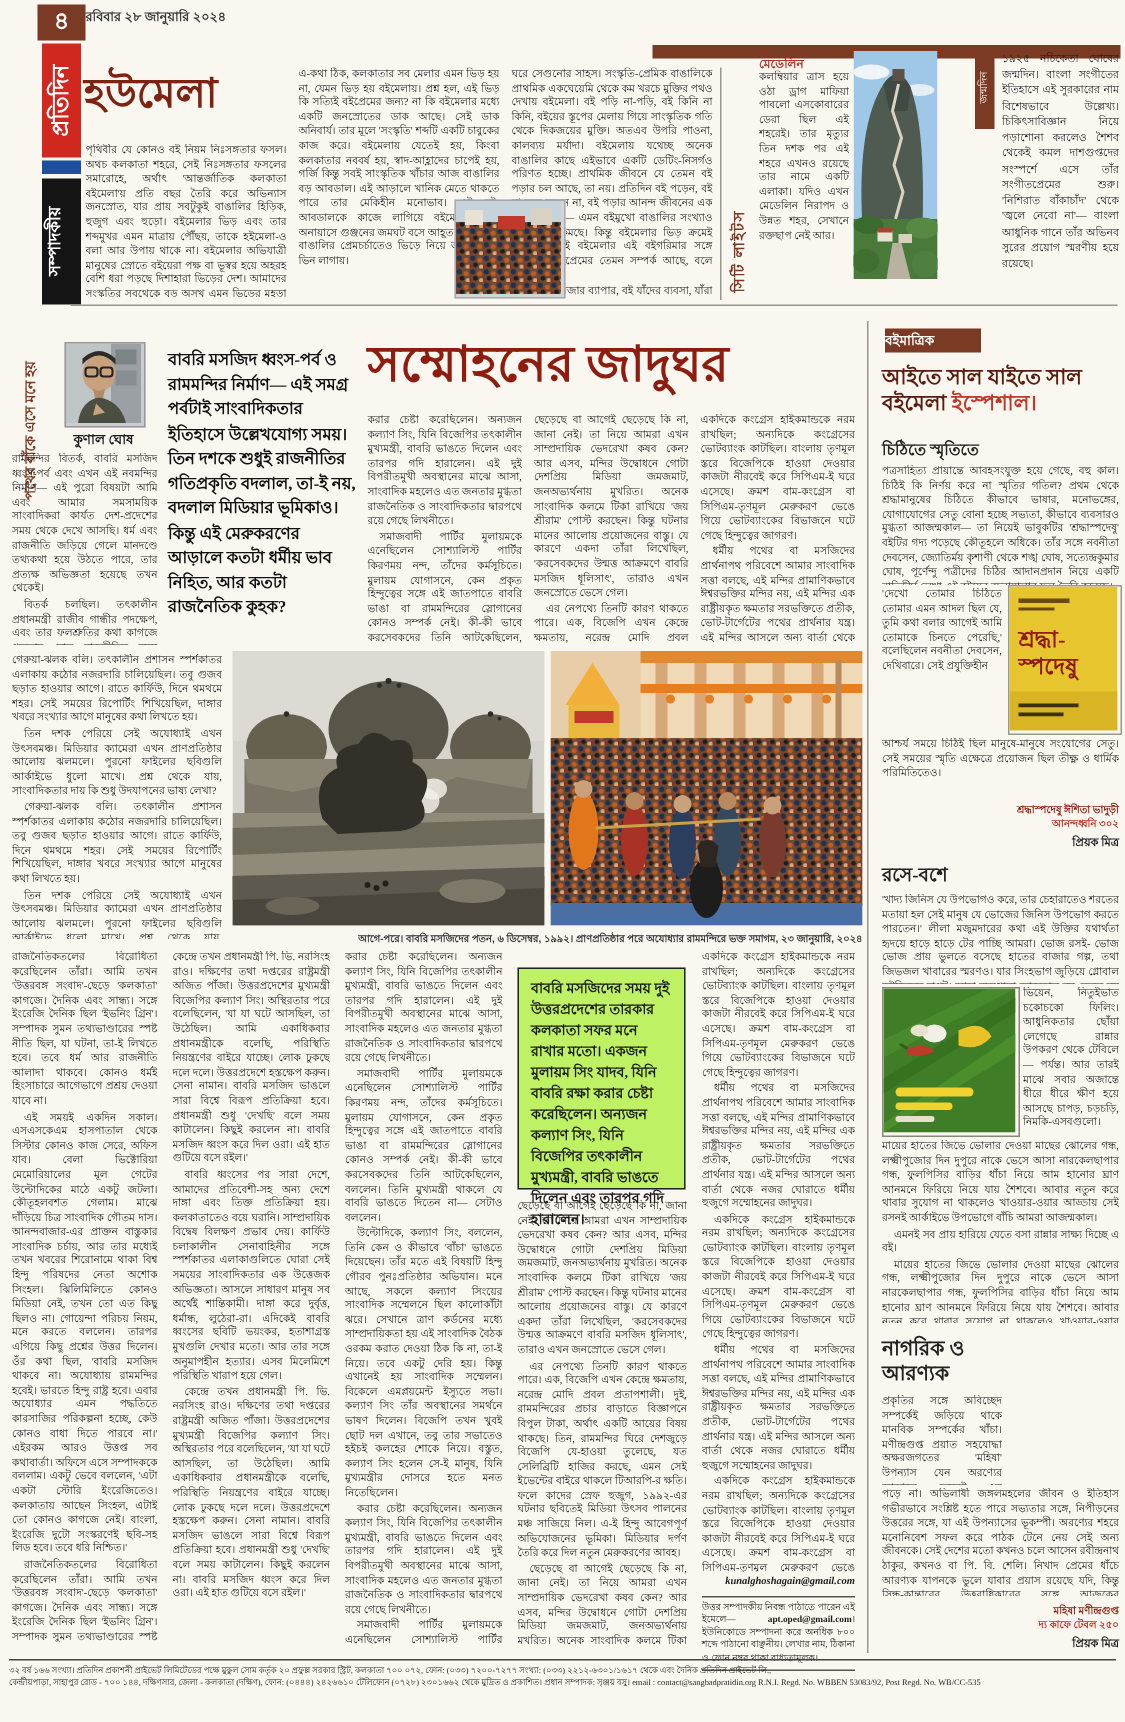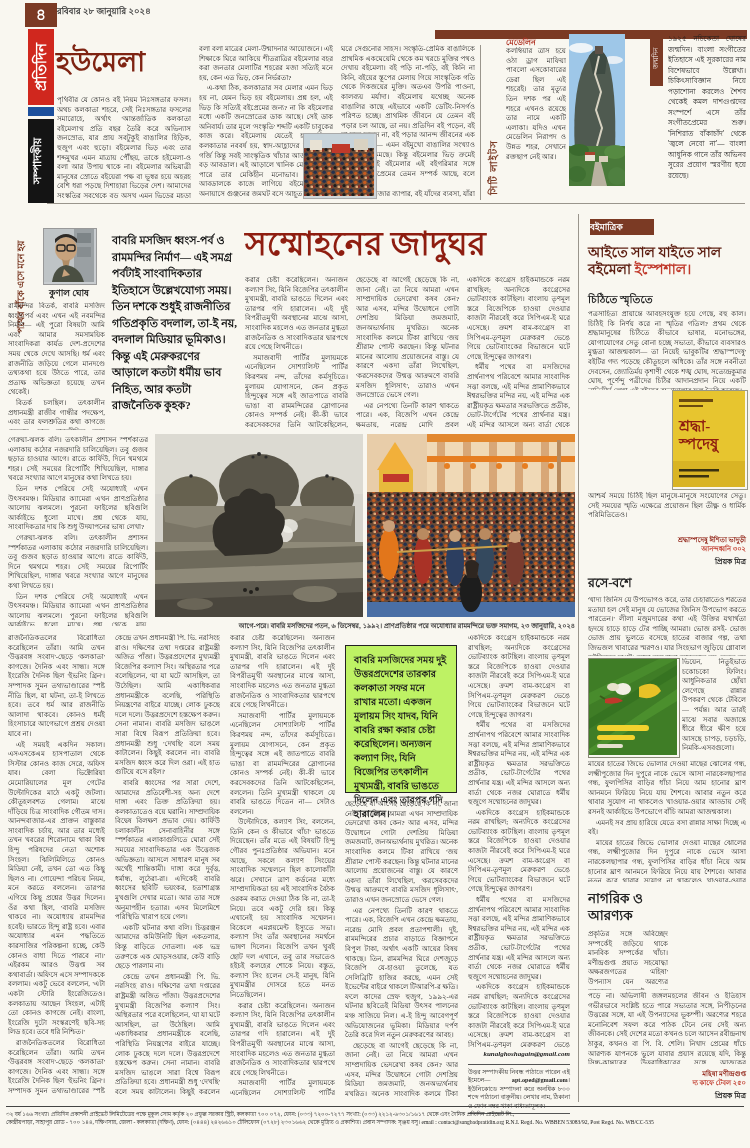--- a/index.html
+++ b/index.html
@@ -30,21 +30,20 @@
   <div class="abs vtext" style="left:28px;top:119px;width:26px;height:84px;background:#141414;color:#fff;font-weight:bold;font-size:11px;text-align:center;">সম্পাদকীয়</div>
 
   <div class="abs" style="left:57px;top:5px;font-size:8.5px;font-weight:bold;color:#3a3a3a;font-family:'Liberation Sans',sans-serif;">রবিবার ২৮ জানুয়ারি ২০২৪</div>
   <div class="abs" style="left:435px;top:30px;width:312px;height:9px;background:#7b3a24;"></div>
 
   <div class="abs maroon serifbold" style="left:56px;top:46px;font-size:27px;line-height:32px;color:#7e2312;">হউমেলা</div>
   <div class="abs col" style="left:57px;top:96px;width:134px;height:102px;">
       <p>পৃথিবীর যে কোনও বই নিয়ম নিঃসঙ্গতার ফসল। অথচ কলকাতা শহরে, সেই নিঃসঙ্গতার ফসলের সমারোহে, অর্থাৎ 'আন্তর্জাতিক কলকাতা বইমেলা'য় প্রতি বছর তৈরি করে অভিন্যাস জনস্রোত, যার প্রায় সবটুকুই বাঙালির হিড়িক, হুজুগ এবং হুড়ো। বইমেলার ভিড় এবং তার শব্দমুখর এমন মাত্রায় পৌঁছয়, তাকে হইমেলা-ও বলা আর উপায় থাকে না। বইমেলার অভিযাত্রী মানুষের স্রোতে বইয়েরা পক্ষ বা ভূস্বর হয়ে অহরহ বেশি ধরা পড়ছে দিশাহারা ভিড়ের দেশ। আমাদের সংস্কৃতির সবথেকে বড় অসুখ এমন ভিড়ের মহড়া ও মৌতাত। তা এত দূর ফর্মান্টই যে, সমাবক্সনে পারাবদ্ধতি-অর্জিত বাঙালির বইমেলার ভিড়ে আসতে</p>
     </div>
   <div class="abs col" style="left:199px;top:45px;width:134px;height:153px;">
-      <p>বলা বলা মাত্রের মেলা-উন্মাদনার আয়োজনে। এই শিক্ষাকে ঘিরে আকিয়ে শীতরাত্রির বইমেলার বহর করা জনতার মেলাটির শহরের মজা সত্যিই মনে হয়, কেন এত ভিড়, কেন নির্ভরতা?</p>
       <p>এ-কথা ঠিক, কলকাতার সব মেলার এমন ভিড় হয় না, যেমন ভিড় হয় বইমেলায়। প্রশ্ন হল, এই ভিড় কি সত্যিই বইপ্রেমের জন্য? না কি বইমেলার মধ্যে একটি জনস্রোতের ডাক আছে। সেই ডাক অনিবার্য। তার মূলে 'সংস্কৃতি' শব্দটি একটি চাবুকের কাজ করে। বইমেলায় যেতেই হয়, কিংবা কলকাতার নববর্ষ হয়, স্বাদ-আহ্লাদের চাপেই হয়, গর্জি কিন্তু সবই সাংস্কৃতিক খাঁচার আজ বাঙালির বড় আবডাল। এই আড়ালে খানিক মেতে থাকতে পারে তার মেকিহীন মনোভাব। এই বই-আবডালকে কাজে লাগিয়ে বইমেলায় বেশ অনায়াসে গুঞ্জনের জমঘট বসে আহূত হয়ে। পাশে বাঙালির প্রেমচর্চাতেও ভিড়ে নিয়ে জনসমাগমে ভিন লাগায়।</p>
     </div>
   <div class="abs col" style="left:341px;top:45px;width:134px;height:153px;">
       <p>ঘরে সেগুনোর সাহস। সংস্কৃতি-প্রেমিক বাঙালিকে প্রাথমিক একঘেয়েমি থেকে কম খরচে মুক্তির পথও দেখায় বইমেলা। বই পড়ি না-পড়ি, বই কিনি না কিনি, বইয়ের স্তূপের মেলায় গিয়ে সাংস্কৃতিক গতি থেকে দিকজয়ের মুক্তি। অতএব উপরি পাওনা, কালব্যয় মর্যাদা। বইমেলায় যথেচ্ছ অনেক বাঙালির কাছে এইভাবে একটি ডেটিং-নিসর্গও পরিণত হচ্ছে। প্রাথমিক জীবনে যে তেমন বই পড়ার চল আছে, তা নয়। প্রতিদিন বই পড়েন, বই না হলে চলেন না, বই পড়ার আনন্দ জীবনের এক তৃতীয় প্রাপ্তি— এমন বইমুখো বাঙালির সংখ্যাও হয়তো বা কমছে। কিন্তু বইমেলার ভিড় ক্রমেই বাড়ছে। তা-ই বইমেলার এই বইগরিমার সঙ্গে বাঙালির বইপ্রেমের তেমন সম্পর্ক আছে, বলে মনে হয় না।</p>
       <p>সত্যতার মজার ব্যাপার, বই যাঁদের ব্যবসা, যাঁরা বই প্রকাশ করেন, চালান বাজার বইয়েরই, এঁরা গড়াই মূলত তৈরি করেন কলকাতার আন্তর্জাতিক বইমেলা, উৎসবই-বা ক'জন সাহিত্যের পৃষ্ঠপোষী, পড়ুয়া বা স্বরাট? বইকে কি ছাড়াই পরিবেশ কতখানি সাংস্কৃতিক হয়ে ওঠে?</p>
     </div>
 
   <figure class="abs" style="left:303px;top:133px;width:72px;height:64px;background:#cfd6da;border:1px solid #aaa;">
     <svg width="70" height="62" viewBox="0 0 70 62">
       <rect width="70" height="20" fill="#c7d3da"></rect>
@@ -216,21 +215,20 @@
   <div class="abs" style="left:155px;top:620px;width:420px;font-size:6.6px;font-weight:bold;color:#333;text-align:right;font-family:'Liberation Sans',sans-serif;">আগে-পরে। বাবরি মসজিদের পতন, ৬ ডিসেম্বর, ১৯৯২। প্রাণপ্রতিষ্ঠার পরে অযোধ্যার রামমন্দিরে ভক্ত সমাগম, ২৩ জানুয়ারি, ২০২৪</div>
 
   <div class="abs col" style="left:8px;top:634px;width:97px;height:462px;">
       <p>রাজনৈতিকতলের বিরোধিতা করেছিলেন তাঁরা। আমি তখন 'উত্তরবঙ্গ সংবাদ'-ছেড়ে 'কলকাতা' কাগজে। দৈনিক এবং সান্ধ্য। সঙ্গে ইংরেজি দৈনিক ছিল 'ইভনিং গ্রিন'। সম্পাদক সুমন তথ্যভাণ্ডারের স্পষ্ট নীতি ছিল, যা ঘটনা, তা-ই লিখতে হবে। তবে ধর্ম আর রাজনীতি আলাদা থাকবে। কোনও ধর্মই হিংসাচারে আগেভাগে প্রশ্রয় দেওয়া যাবে না।</p>
       <p>এই সময়ই একদিন সকাল। এসএসকেএম হাসপাতাল থেকে সিস্টার কোনও কাজ সেরে, অফিস যাব। বেলা ভিক্টোরিয়া মেমোরিয়ালের মূল গেটের উল্টোদিকের মাঠে একটু জটলা। কৌতূহলবশত গেলাম। মাঝে দাঁড়িয়ে চিত্র সাংবাদিক গৌতম দাস। আনন্দবাজার-এর প্রাক্তন বাস্তুকার সাংবাদিক চর্চায়, আর তার মধ্যেই তখন খবরের শিরোনামে থাকা বিশ্ব হিন্দু পরিষদের নেতা অশোক সিংহল। ঝিলিমিলিতে কোনও মিডিয়া নেই, তখন তো এত কিছু ছিলও না। গোয়েন্দা পরিচয় নিয়ম, মনে করতে বললেন। তারপর এগিয়ে কিছু প্রশ্নের উত্তর দিলেন। ওঁর কথা ছিল, 'বাবরি মসজিদ থাকবে না। অযোধ্যায় রামমন্দির হবেই। ভারতে হিন্দু রাষ্ট্র হবে। এবার অযোধ্যার এমন পদ্ধতিতে কারসাজির পরিকল্পনা হচ্ছে, কেউ কোনও বাধা দিতে পারবে না।' এইরকম আরও উত্তপ্ত সব কথাবার্তা। অফিসে এসে সম্পাদককে বললাম। একটু ভেবে বললেন, 'এটা একটা স্টোরি ইংরেজিতেও। কলকাতায় আছেন সিংহল, এটাই তো কোনও কাগজে নেই। বাংলা, ইংরেজি দুটো সংস্করণেই ছবি-সহ লিড হবে। তবে ধরি নিশ্চিত।'</p>
       <p>রাজনৈতিকতলের বিরোধিতা করেছিলেন তাঁরা। আমি তখন 'উত্তরবঙ্গ সংবাদ'-ছেড়ে 'কলকাতা' কাগজে। দৈনিক এবং সান্ধ্য। সঙ্গে ইংরেজি দৈনিক ছিল 'ইভনিং গ্রিন'। সম্পাদক সুমন তথ্যভাণ্ডারের স্পষ্ট নীতি ছিল, যা ঘটনা, তা-ই লিখতে হবে। তবে ধর্ম আর রাজনীতি আলাদা থাকবে। কোনও ধর্মই হিংসাচারে আগেভাগে প্রশ্রয় দেওয়া যাবে না।</p>
     </div>
   <div class="abs col" style="left:115px;top:634px;width:105px;height:462px;">
       <p>কেন্দ্রে তখন প্রধানমন্ত্রী পি. ভি. নরসিংহ রাও। দক্ষিণের তথা দপ্তরের রাষ্ট্রমন্ত্রী অজিত পাঁজা। উত্তরপ্রদেশের মুখ্যমন্ত্রী বিজেপির কল্যাণ সিং। অস্থিরতার পরে বলেছিলেন, 'যা যা ঘটে আসছিল, তা উঠেছিল। আমি একাধিকবার প্রধানমন্ত্রীকে বলেছি, পরিস্থিতি নিয়ন্ত্রণের বাইরে যাচ্ছে। লোক ঢুকছে দলে দলে। উত্তরপ্রদেশে হস্তক্ষেপ করুন। সেনা নামান। বাবরি মসজিদ ভাঙলে সারা বিশ্বে বিরূপ প্রতিক্রিয়া হবে। প্রধানমন্ত্রী শুধু 'দেখছি' বলে সময় কাটালেন। কিছুই করলেন না। বাবরি মসজিদ ধ্বংস করে দিল ওরা। এই হাত গুটিয়ে বসে রইল।'</p>
       <p>বাবরি ধ্বংসের পর সারা দেশে, আমাদের প্রতিবেশী-সহ অন্য দেশে দাঙ্গা এবং তিক্ত প্রতিক্রিয়া হয়। কলকাতাতেও বয়ে ঘরানি। সাম্প্রদায়িক বিদ্বেষ বিলক্ষণ প্রভাব দেয়। কার্ফিউ চলাকালীন সেনাবাহিনীর সঙ্গে স্পর্শকাতর এলাকাগুলিতে ঘোরা সেই সময়ের সাংবাদিকতার এক উত্তেজক অভিজ্ঞতা। আসলে সাধারণ মানুষ সব অর্থেই শান্তিকামী। দাঙ্গা করে দুর্বৃত্ত, ধর্মান্ধ, লুঠেরা-রা। এদিকেই বাবরি ধ্বংসের ছবিটি ভয়ংকর, হতাশাগ্রস্ত মুখগুলি দেখার মতো। আর তার সঙ্গে অনুমাপহীন হত্যার। এসব মিলেমিশে পরিস্থিতি খারাপ হয়ে গেল।</p>
-      <p>একটি ঘটনার কথা বলি। চিত্তরঞ্জন আমাদের কমিউনিটি ছিল একতলার, কিন্তু বাড়িতে দোতলা। এক ভদ্র তরুণকে এক ঘোড়সওয়ার, কেউ বাড়ি ছেড়ে পারলাম না।</p>
       <p>কেন্দ্রে তখন প্রধানমন্ত্রী পি. ভি. নরসিংহ রাও। দক্ষিণের তথা দপ্তরের রাষ্ট্রমন্ত্রী অজিত পাঁজা। উত্তরপ্রদেশের মুখ্যমন্ত্রী বিজেপির কল্যাণ সিং। অস্থিরতার পরে বলেছিলেন, 'যা যা ঘটে আসছিল, তা উঠেছিল। আমি একাধিকবার প্রধানমন্ত্রীকে বলেছি, পরিস্থিতি নিয়ন্ত্রণের বাইরে যাচ্ছে। লোক ঢুকছে দলে দলে। উত্তরপ্রদেশে হস্তক্ষেপ করুন। সেনা নামান। বাবরি মসজিদ ভাঙলে সারা বিশ্বে বিরূপ প্রতিক্রিয়া হবে। প্রধানমন্ত্রী শুধু 'দেখছি' বলে সময় কাটালেন। কিছুই করলেন না। বাবরি মসজিদ ধ্বংস করে দিল ওরা। এই হাত গুটিয়ে বসে রইল।'</p>
     </div>
   <div class="abs col" style="left:230px;top:634px;width:105px;height:462px;">
       <p>করার চেষ্টা করেছিলেন। অন্যজন কল্যাণ সিং, যিনি বিজেপির তৎকালীন মুখ্যমন্ত্রী, বাবরি ভাঙতে দিলেন এবং তারপর গদি হারালেন। এই দুই বিপরীতমুখী অবস্থানের মাঝে আসা, সাংবাদিক মহলেও এত জনতার মুগ্ধতা রাজনৈতিক ও সাংবাদিকতার দ্বারপথে রয়ে গেছে লিখনীতে।</p>
       <p>সমাজবাদী পার্টির মুলায়মকে এনেছিলেন সোশ্যালিস্ট পার্টির কিরণময় নন্দ, তাঁদের কর্মসূচিতে। মুলায়ম যোগাসনে, কেন প্রকৃত হিন্দুত্বের সঙ্গে এই জাতপাতে বাবরি ভাঙা বা রামমন্দিরের স্লোগানের কোনও সম্পর্ক নেই। কী-কী ভাবে করসেবকদের তিনি আটকেছিলেন, বললেন। তিনি মুখ্যমন্ত্রী থাকলে যে বাবরি ভাঙতে দিতেন না— সেটাও বললেন।</p>
       <p>উল্টোদিকে, কল্যাণ সিং, বললেন, তিনি কেন ও কীভাবে 'বাঁচা' ভাঙতে দিয়েছেন। তাঁর মতে এই বিষয়টি হিন্দু গৌরব পুনঃপ্রতিষ্ঠার অভিযান। মনে আছে, সকলে কল্যাণ সিংয়ের সাংবাদিক সম্মেলনে ছিল কালোকাঁটা ঝরে। সেখানে ত্রাণ কর্ডনের মধ্যে সাম্প্রদায়িকতা হয় এই সাংবাদিক বৈঠক ওরকম করাত দেওয়া ঠিক কি না, তা-ই নিয়ে। তবে একটু দেরি হয়। কিন্তু এখানেই হয় সাংবাদিক সম্মেলন। বিকেলে এমপ্লয়মেন্ট ইস্যুতে সভা। কল্যাণ সিং তাঁর অবস্থানের সমর্থনে ভাষণ দিলেন। বিজেপি তখন খুবই ছোট দল এখানে, তবু তার সভাতেও হইচই কলহের শোকে নিয়ে। বস্তুত, কল্যাণ সিং হলেন সে-ই মানুষ, যিনি মুখ্যমন্ত্রীর দোসরে হতে মনত নিতেছিলেন।</p>
       <p>করার চেষ্টা করেছিলেন। অন্যজন কল্যাণ সিং, যিনি বিজেপির তৎকালীন মুখ্যমন্ত্রী, বাবরি ভাঙতে দিলেন এবং তারপর গদি হারালেন। এই দুই বিপরীতমুখী অবস্থানের মাঝে আসা, সাংবাদিক মহলেও এত জনতার মুগ্ধতা রাজনৈতিক ও সাংবাদিকতার দ্বারপথে রয়ে গেছে লিখনীতে।</p>
       <p>সমাজবাদী পার্টির মুলায়মকে এনেছিলেন সোশ্যালিস্ট পার্টির কিরণময় নন্দ, তাঁদের কর্মসূচিতে। মুলায়ম যোগাসনে, কেন প্রকৃত হিন্দুত্বের সঙ্গে এই জাতপাতে বাবরি ভাঙা বা রামমন্দিরের স্লোগানের কোনও সম্পর্ক নেই। কী-কী ভাবে করসেবকদের তিনি আটকেছিলেন, বললেন। তিনি মুখ্যমন্ত্রী থাকলে যে বাবরি ভাঙতে দিতেন না— সেটাও বললেন।</p>
     </div>
 
@@ -255,20 +253,23 @@
     <span>উত্তর সম্পাদকীয় নিবন্ধ পাঠাতে পারেন এই ইমেলে— </span><span style="font-weight:bold;">apt.oped@gmail.com</span><span>। ইউনিকোডে সম্পাদনা করে অনধিক ৮০০ শব্দে পাঠানো বাঞ্ছনীয়। লেখার নাম, ঠিকানা ও ফোন নম্বর থাকা বাধ্যতামূলক।</span>
   </div>
 
   <div class="abs" style="left:588px;top:244px;width:158px;font-size:14px;line-height:17px;font-weight:bold;color:#5c1d10;">
     <div>আইতে সাল যাইতে সাল</div>
     <div><span>বইমেলা </span><span class="red" style="color:#c0392b;">ইস্পেশাল।</span></div>
   </div>
   <div class="abs" style="left:588px;top:292px;font-size:10.5px;font-weight:bold;color:#222;">চিঠিতে স্মৃতিতে</div>
   <div class="abs col" style="left:588px;top:310px;width:158px;height:80px;">
       <p>পত্রসাহিত্য প্রায়ান্তে আবহসংযুক্ত হয়ে গেছে, বহু কাল। চিঠিই কি নির্ণয় করে না স্মৃতির গতিল? প্রথম থেকে শ্রদ্ধামানুষের চিঠিতে কীভাবে ভাষার, মনোভঙ্গের, যোগাযোগের সেতু বোনা হচ্ছে সভ্যতা, কীভাবে ব্যবসারও মুগ্ধতা আজন্মকাল— তা নিয়েই ভাবুকটির 'শ্রদ্ধাস্পদেষু' বইটির গদ্য পড়েছে কৌতূহলে অধিকে। তাঁর সঙ্গে নবনীতা দেবসেন, জ্যোতির্ময় কৃশাণী থেকে শঙ্খ ঘোষ, সত্যেন্দ্রকুমার ঘোষ, পূর্ণেন্দু পত্রীদের চিঠির আদানপ্রদান নিয়ে একটি নাতিদীর্ঘ লেখা এই বইয়ের রচনামালার ফুল তৈরি করেছে।</p>
+    </div>
+  <div class="abs col" style="left:588px;top:392px;width:80px;height:98px;">
+      <p>'দেখো তোমার চিঠিতে তোমার এমন আদল ছিল যে, তুমি কথা বলার আগেই আমি তোমাকে চিনতে পেরেছি,' বলেছিলেন নবনীতা দেবসেন, দেখিবারে। সেই প্রযুক্তিহীন</p>
     </div>
   <figure class="abs" style="left:672px;top:390px;width:74px;height:98px;border:1px solid #998;">
     <svg width="72" height="96" viewBox="0 0 72 96">
       <rect width="72" height="96" fill="#e7c52f"></rect>
       <rect y="70" width="72" height="26" fill="#d9b424"></rect>
       <text x="6" y="40" font-size="15" font-weight="bold" fill="#8e1d10" font-family="serif">শ্রদ্ধা-</text>
       <text x="6" y="58" font-size="15" font-weight="bold" fill="#8e1d10" font-family="serif">স্পদেষু</text>
       <rect x="6" y="8" width="34" height="3" fill="#6b4a10"></rect>
       <rect x="6" y="14" width="24" height="2" fill="#6b4a10"></rect>
       <rect x="6" y="78" width="40" height="2.5" fill="#3a3110"></rect>

